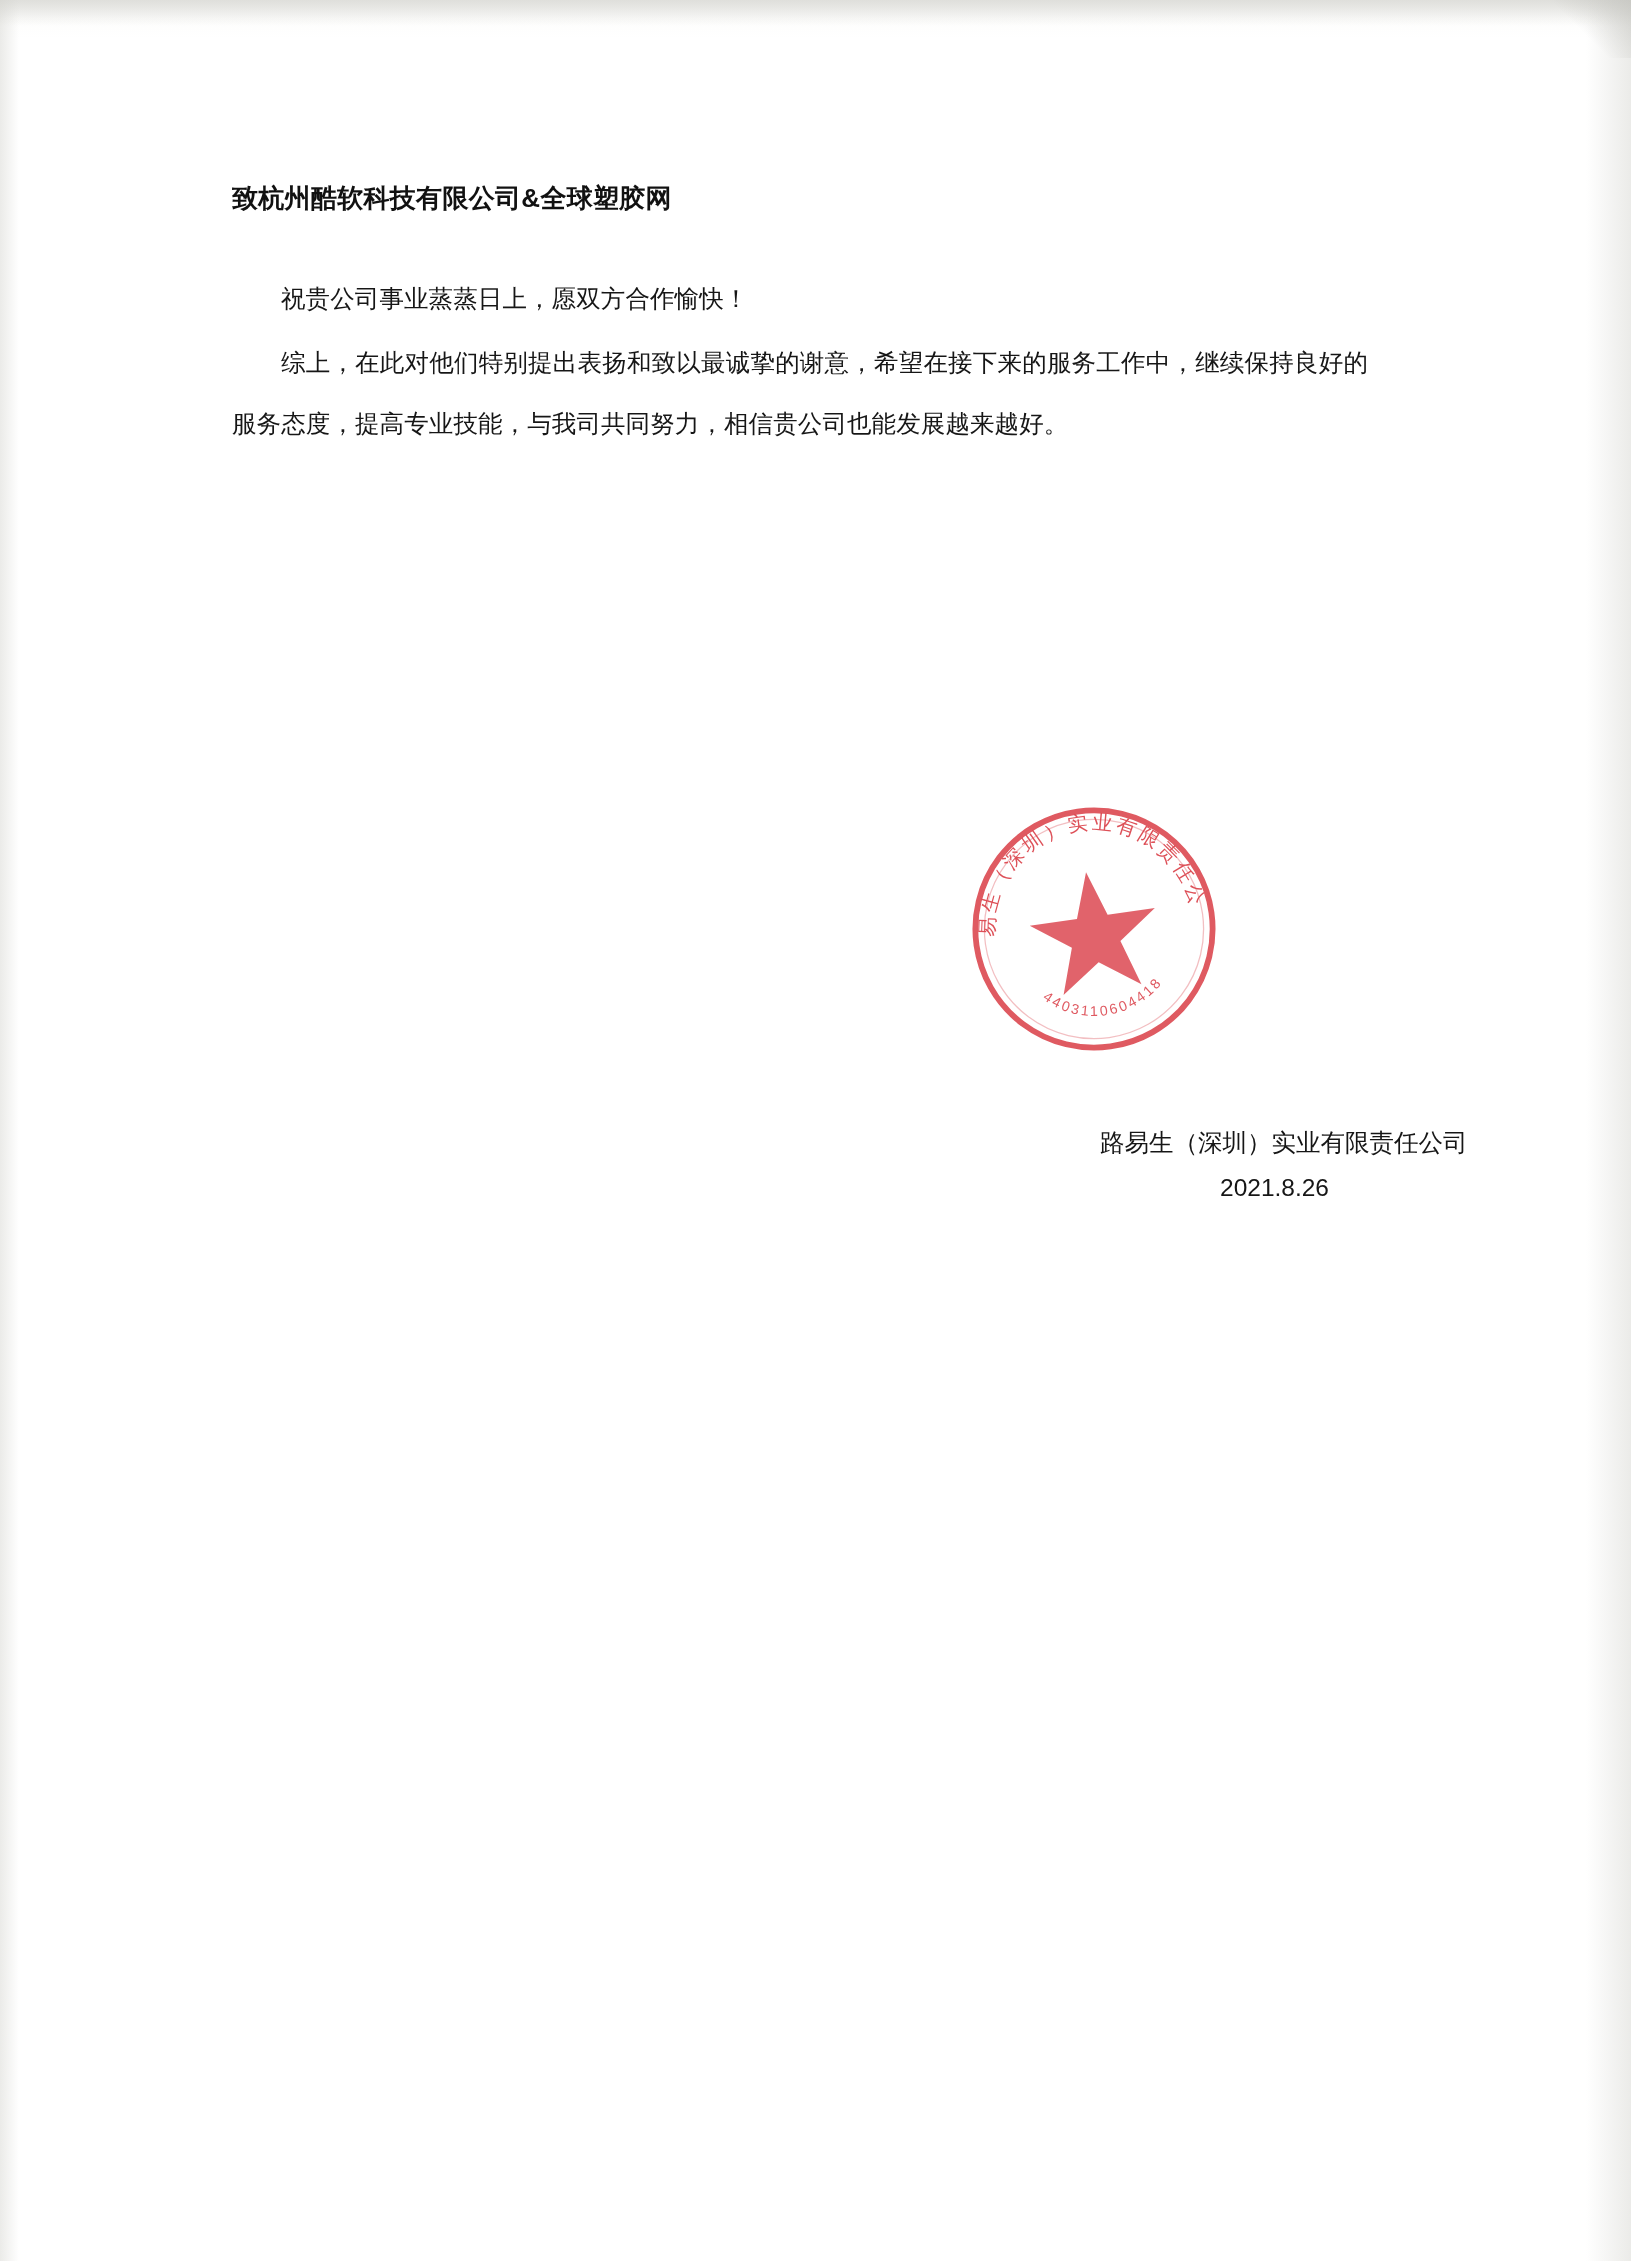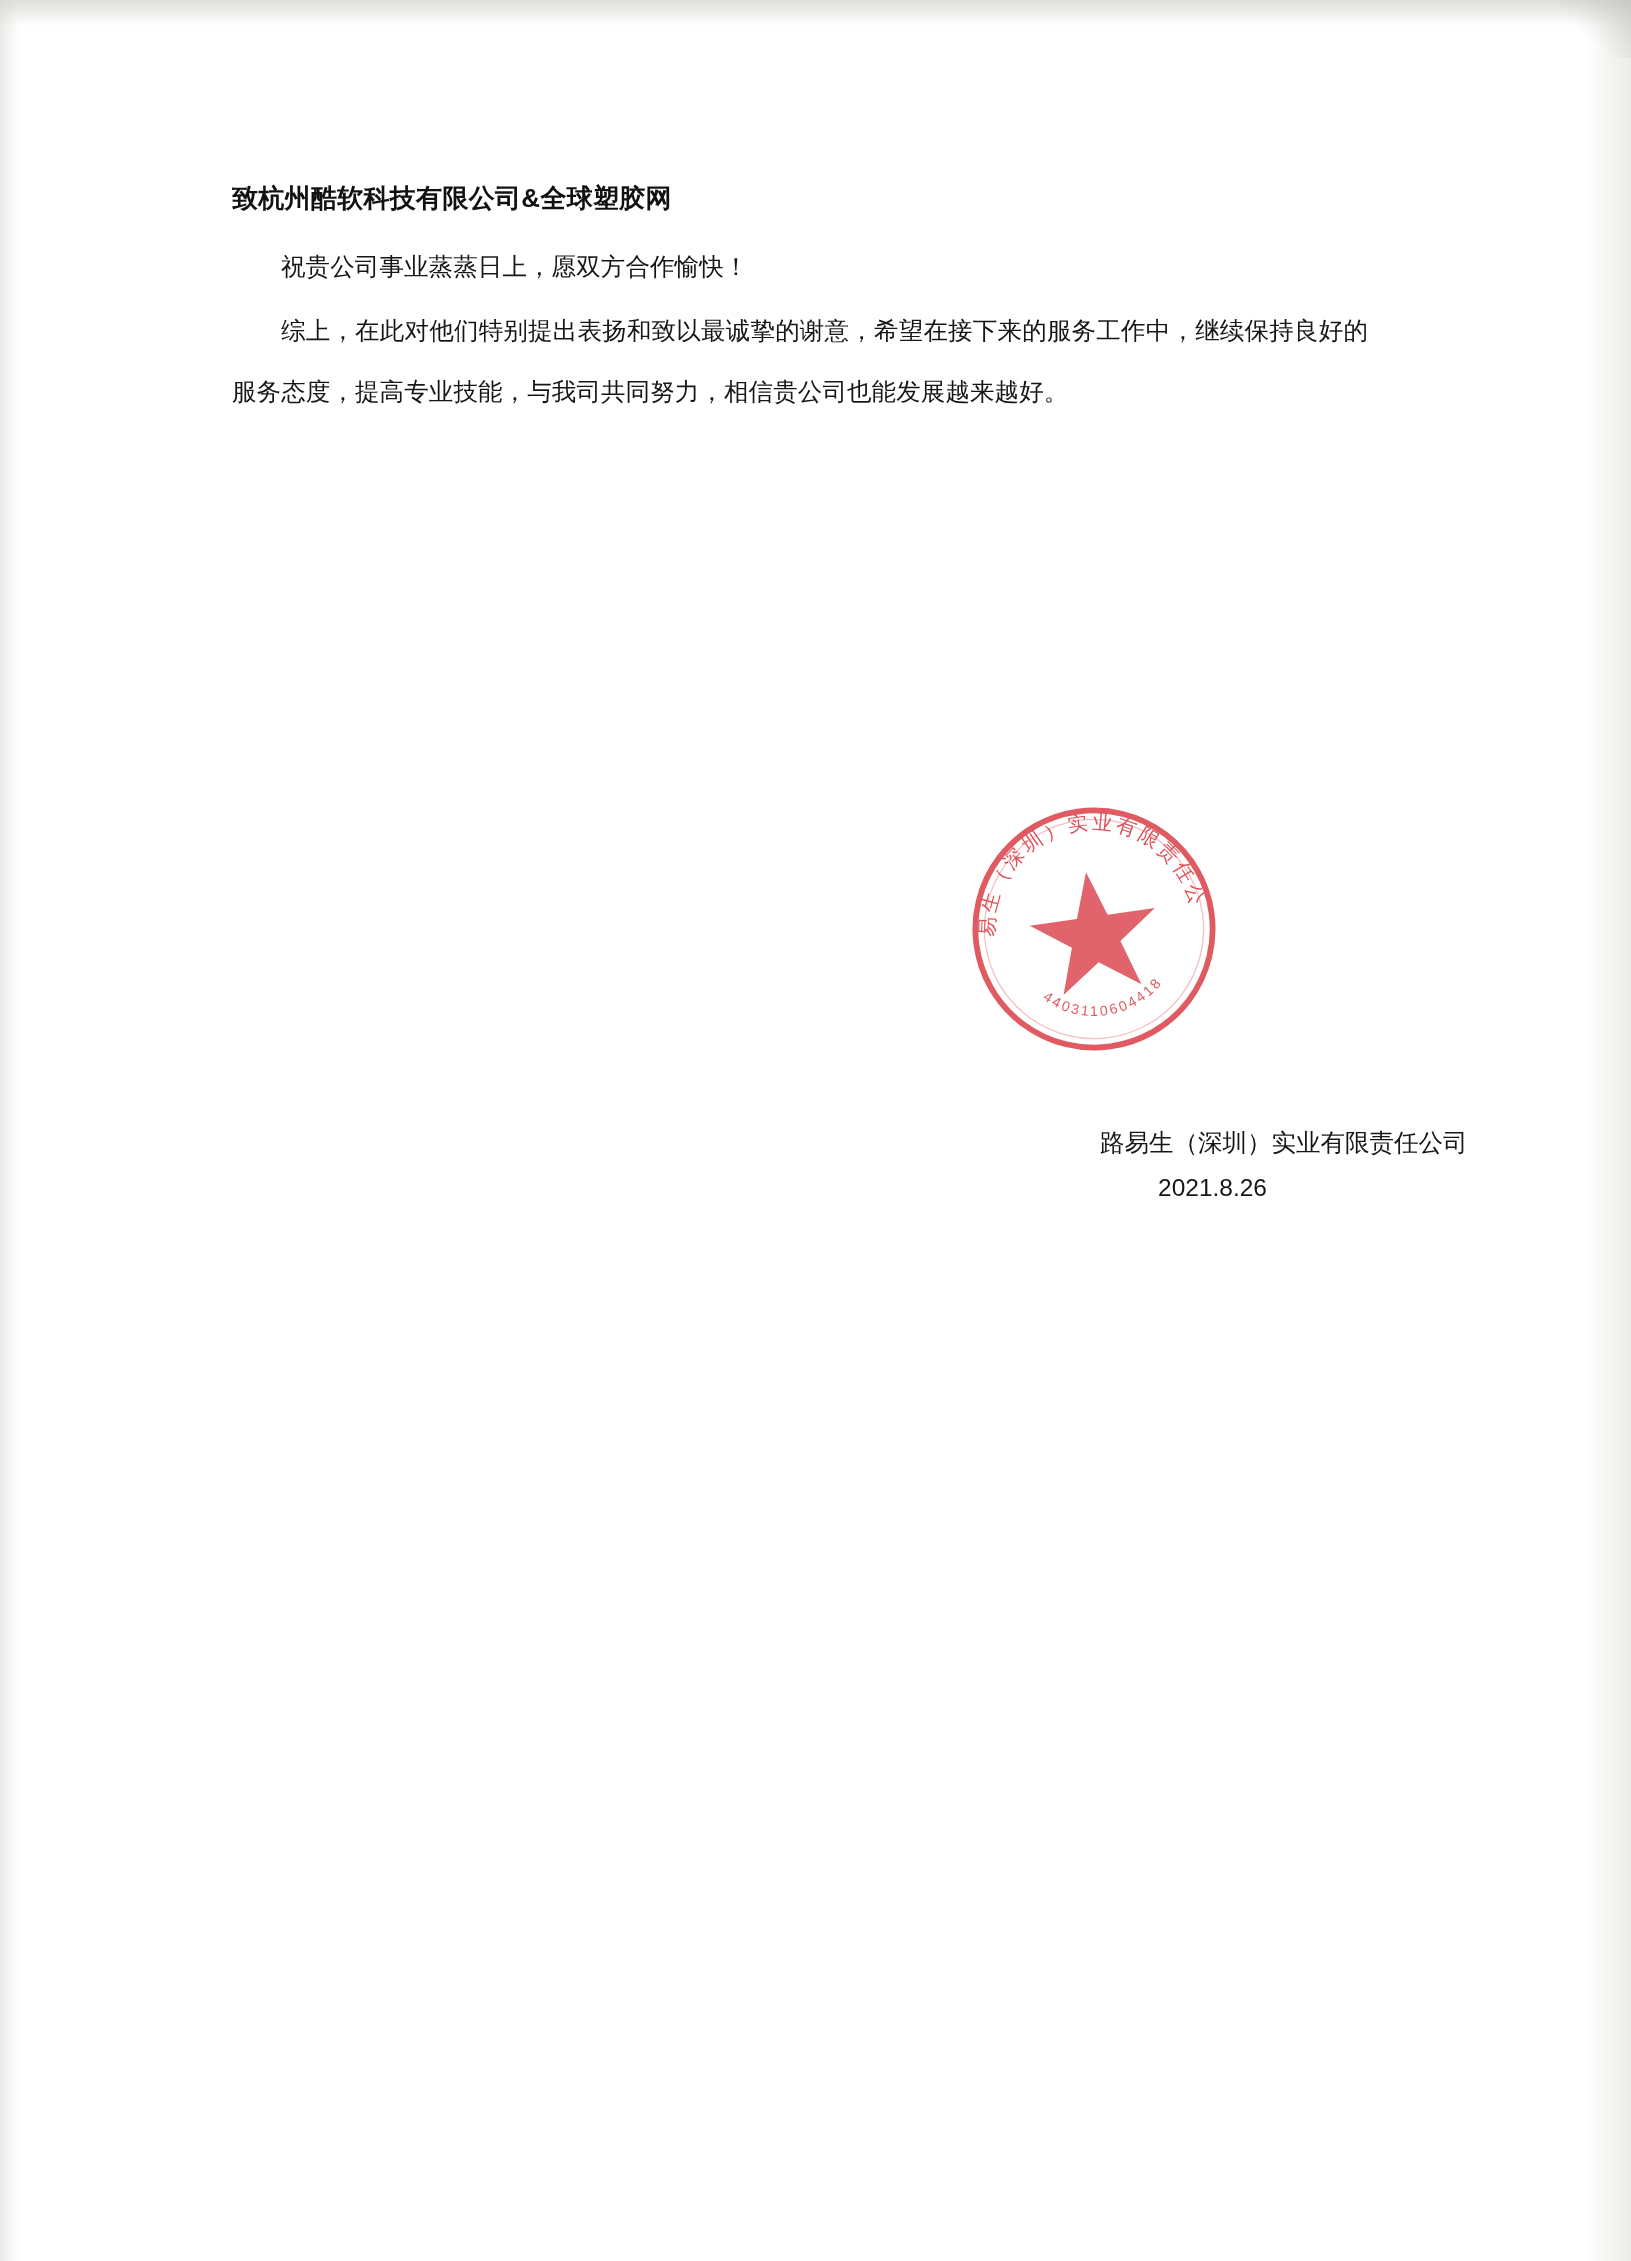--- a/index.html
+++ b/index.html
@@ -62,21 +62,21 @@
     left: 232px;
     top: 181px;
     width: 1136px;
   }
 
   .letter-salutation {
     font-size: 26px;
     font-weight: 700;
     color: #111111;
     letter-spacing: 0.3px;
-    margin-bottom: 20px;
+    margin-bottom: 52px;
   }
 
   .letter-paragraph {
     font-size: 24.5px;
     line-height: 61px;
     color: #161616;
     text-align: justify;
     text-justify: inter-ideograph;
     text-indent: 49px;
     margin: 0 0 2.6px 0;
@@ -93,21 +93,21 @@
   .signature-company {
     font-size: 24.5px;
     color: #161616;
     line-height: 45px;
     white-space: nowrap;
   }
   .signature-date {
     font-size: 24.5px;
     color: #161616;
     line-height: 45px;
-    margin-left: 58px;
+    margin-left: 120px;
   }
 
   
   .seal {
     position: absolute;
     left: 967px;
     top: 802px;
     width: 254px;
     height: 254px;
     transform: rotate(-8deg);

